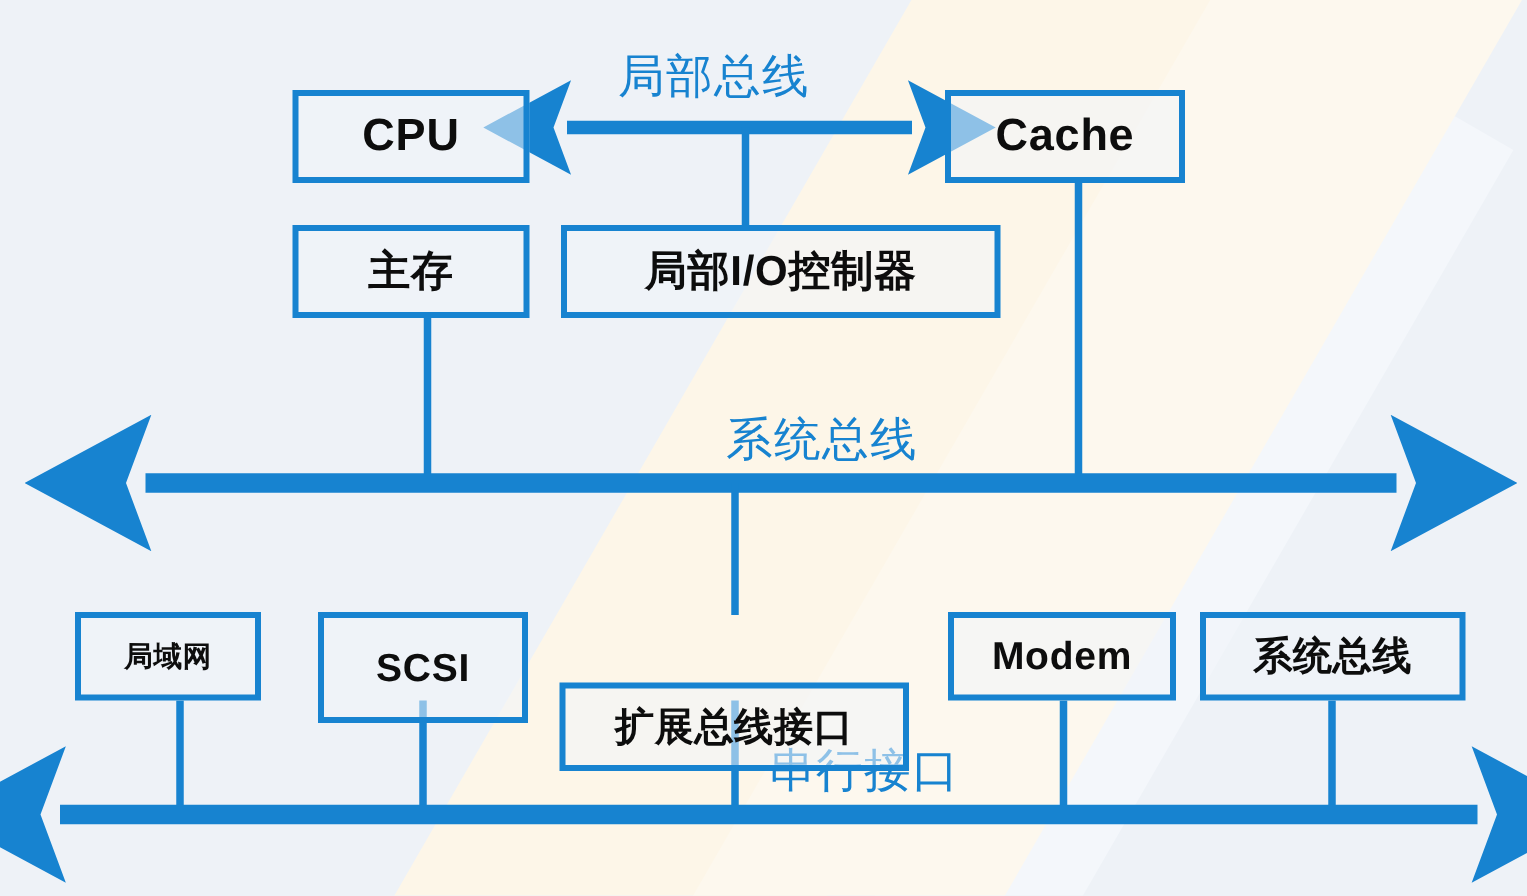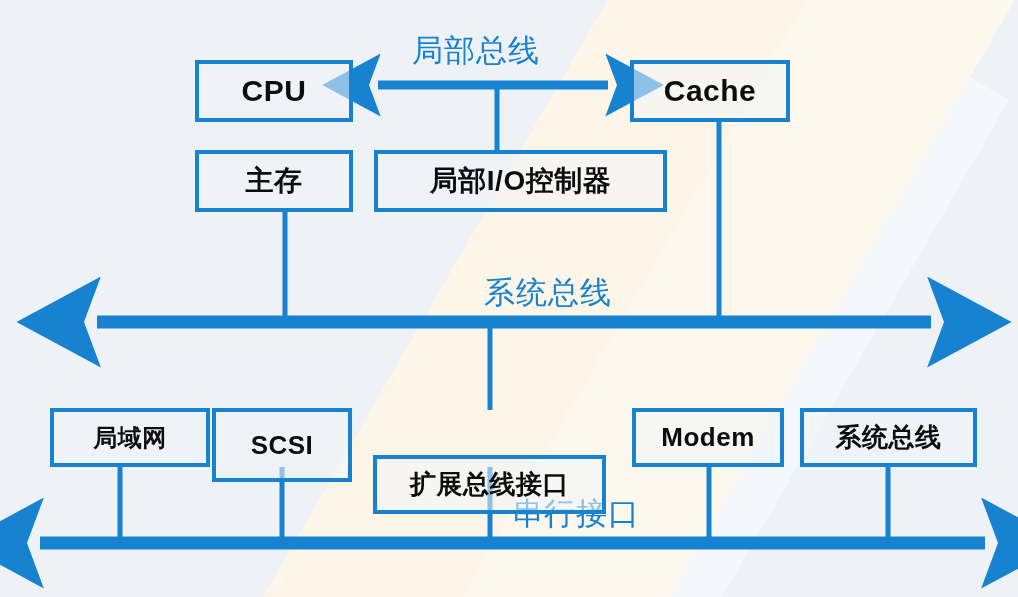--- a/index.html
+++ b/index.html
@@ -136,21 +136,21 @@
   </div>
 
   <div class="node-box" style="left:195px; top:150px; width:158px; height:62px; font-size:28px;">
     <span>主存</span>
   </div>
 
   <div class="node-box" style="left:374px; top:150px; width:293px; height:62px; font-size:28px;">
     <span>局部I/O控制器</span>
   </div>
 
-  <div class="node-box" style="left:50px; top:408px; width:160px; height:59px; font-size:24px;">
+  <div class="node-box" style="left:50px; top:408px; width:124px; height:59px; font-size:19px;">
     <span>局域网</span>
   </div>
 
   <div class="node-box" style="left:212px; top:408px; width:140px; height:74px; font-size:26px;">
     <span>SCSI</span>
   </div>
 
   <div class="node-box" style="left:373px; top:408px; width:233px; height:59px; font-size:26px;margin-top:47px;">
     <span>扩展总线接口</span>
   </div>

